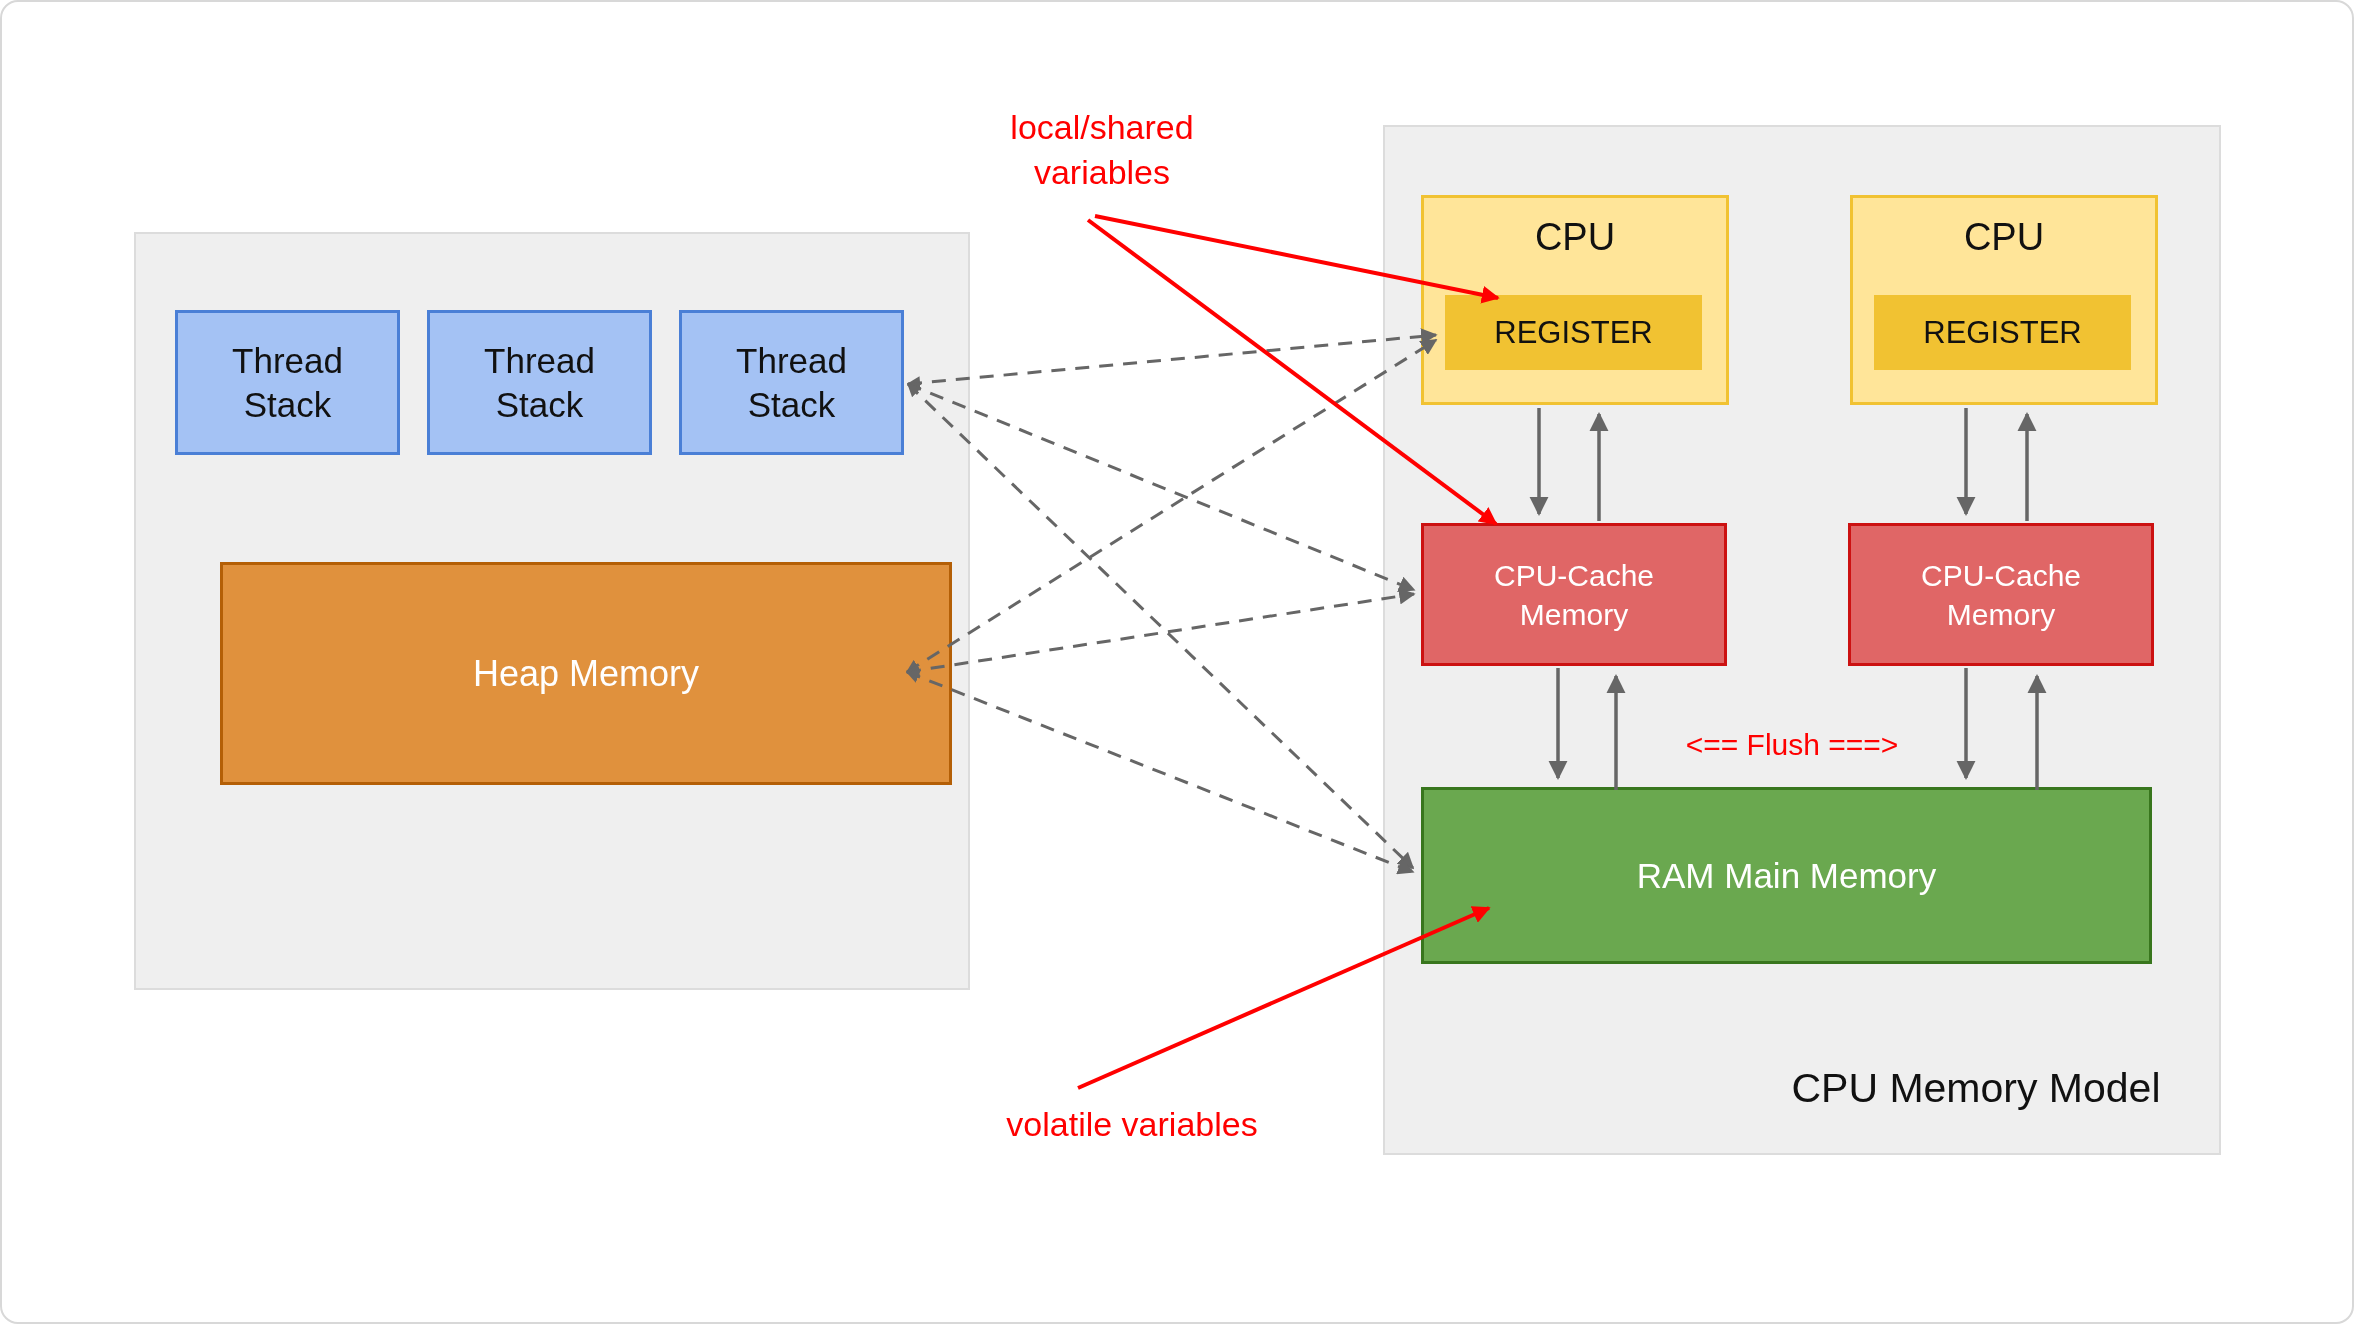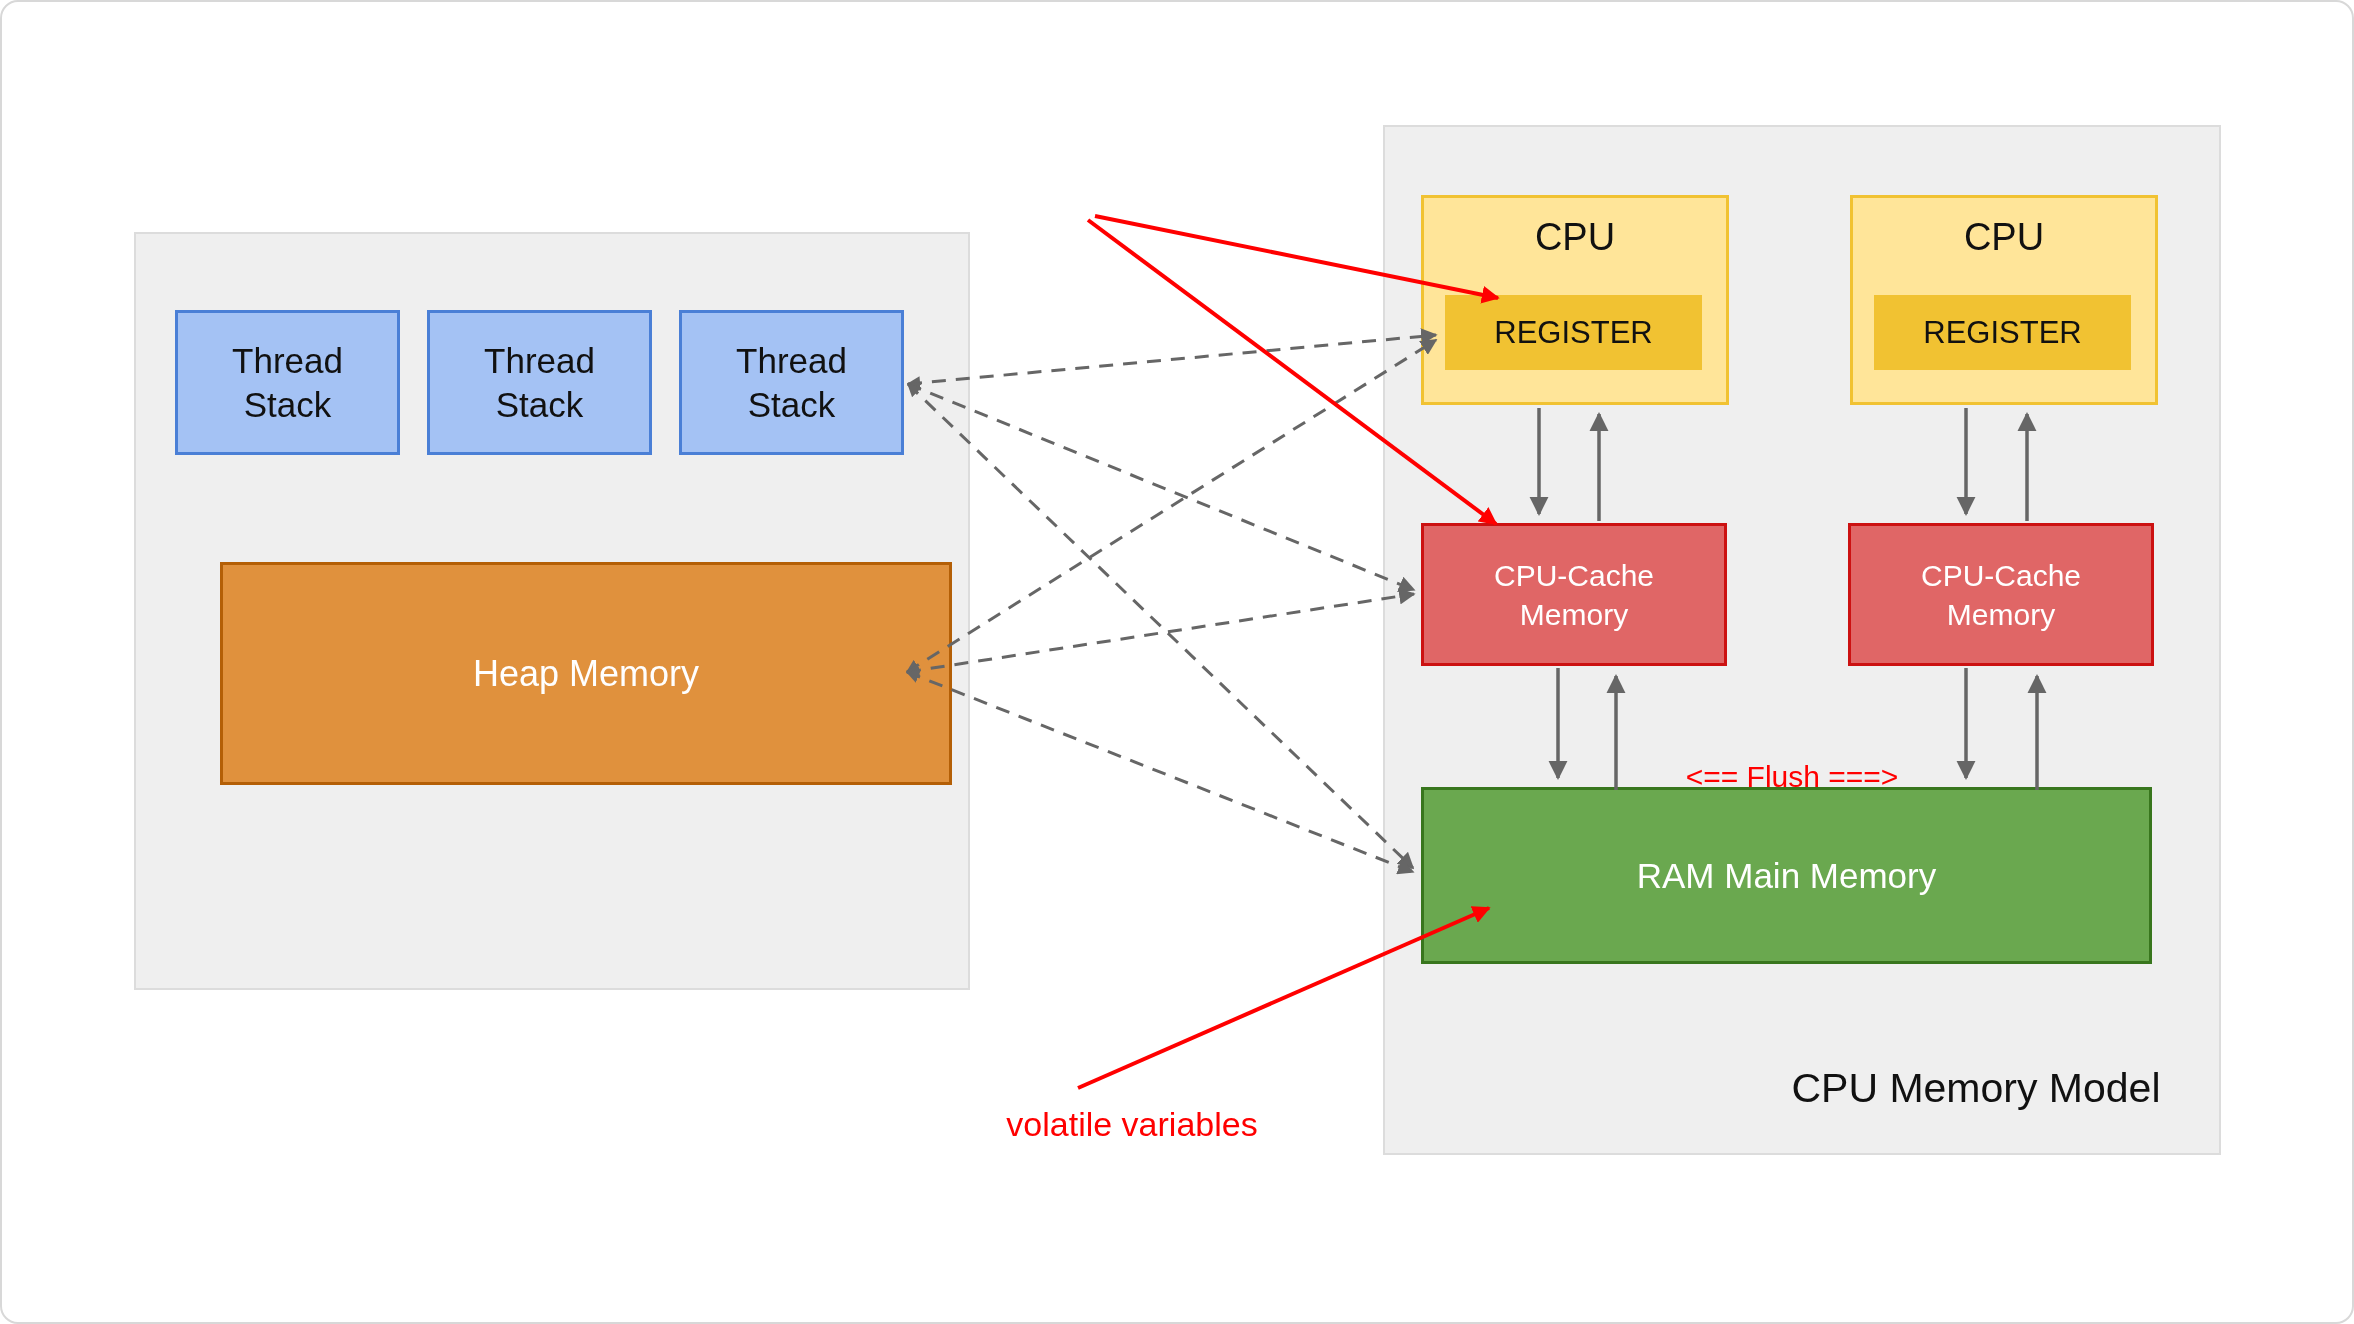--- a/index.html
+++ b/index.html
@@ -43,21 +43,21 @@
   .ram{left:1419px;top:785px;width:731px;height:177px;background:var(--ram-fill);
        border:3px solid var(--ram-border);font-size:35px;color:var(--text-light);}
   .panel-title{position:absolute;text-align:center;font-size:41px;color:var(--text-dark);}
   .title-jvm{left:425px;top:905px;width:600px;}
   .title-cpu{left:1674px;top:1063px;width:600px;}
   .red-note{position:absolute;text-align:center;font-size:34px;line-height:45px;
             color:var(--accent-red);white-space:pre-line;}
   .note-local{left:995px;top:103px;width:210px;}
   .note-volatile{left:1000px;top:1100px;width:260px;}
   .flush{position:absolute;left:1592px;top:726px;width:396px;text-align:center;
-         font-size:30px;color:var(--accent-red);margin-top:32px;}
+         font-size:30px;color:var(--accent-red);}
   svg.overlay{position:absolute;left:0;top:0;width:2354px;height:1324px;
               pointer-events:none;z-index:10;}
   .dash{stroke:var(--arrow-gray);stroke-width:3;fill:none;stroke-dasharray:14 10;}
   .solid{stroke:var(--arrow-gray);stroke-width:3.5;fill:none;}
   .redline{stroke:var(--accent-red);stroke-width:4;fill:none;}
 </style>
 </head>
 <body>
 
 <div class="canvas">
@@ -85,20 +85,22 @@
   <div class="box cache cache-1">CPU-Cache
 Memory</div>
   <div class="box cache cache-2">CPU-Cache
 Memory</div>
 
   <div class="box ram">RAM Main Memory</div>
 
   <div class="flush">&lt;== Flush ===&gt;</div>
   <div class="panel-title title-cpu">CPU Memory Model</div>
 
+  <div class="red-note note-local">local/shared
+variables</div>
   <div class="red-note note-volatile">volatile variables</div>
 
   <svg class="overlay" viewBox="0 0 2354 1324" xmlns="http://www.w3.org/2000/svg">
     <defs>
       <marker id="gEnd" viewBox="0 0 10 10" refX="9" refY="5" markerWidth="5.5" markerHeight="5.5" orient="auto" markerUnits="strokeWidth">
         <path d="M0,0 L10,5 L0,10 z" style="fill:var(--arrow-gray)"></path>
       </marker>
       <marker id="gStart" viewBox="0 0 10 10" refX="9" refY="5" markerWidth="4.5" markerHeight="4.5" orient="auto-start-reverse" markerUnits="strokeWidth">
         <path d="M0,0 L10,5 L0,10 z" style="fill:var(--arrow-gray)"></path>
       </marker>

